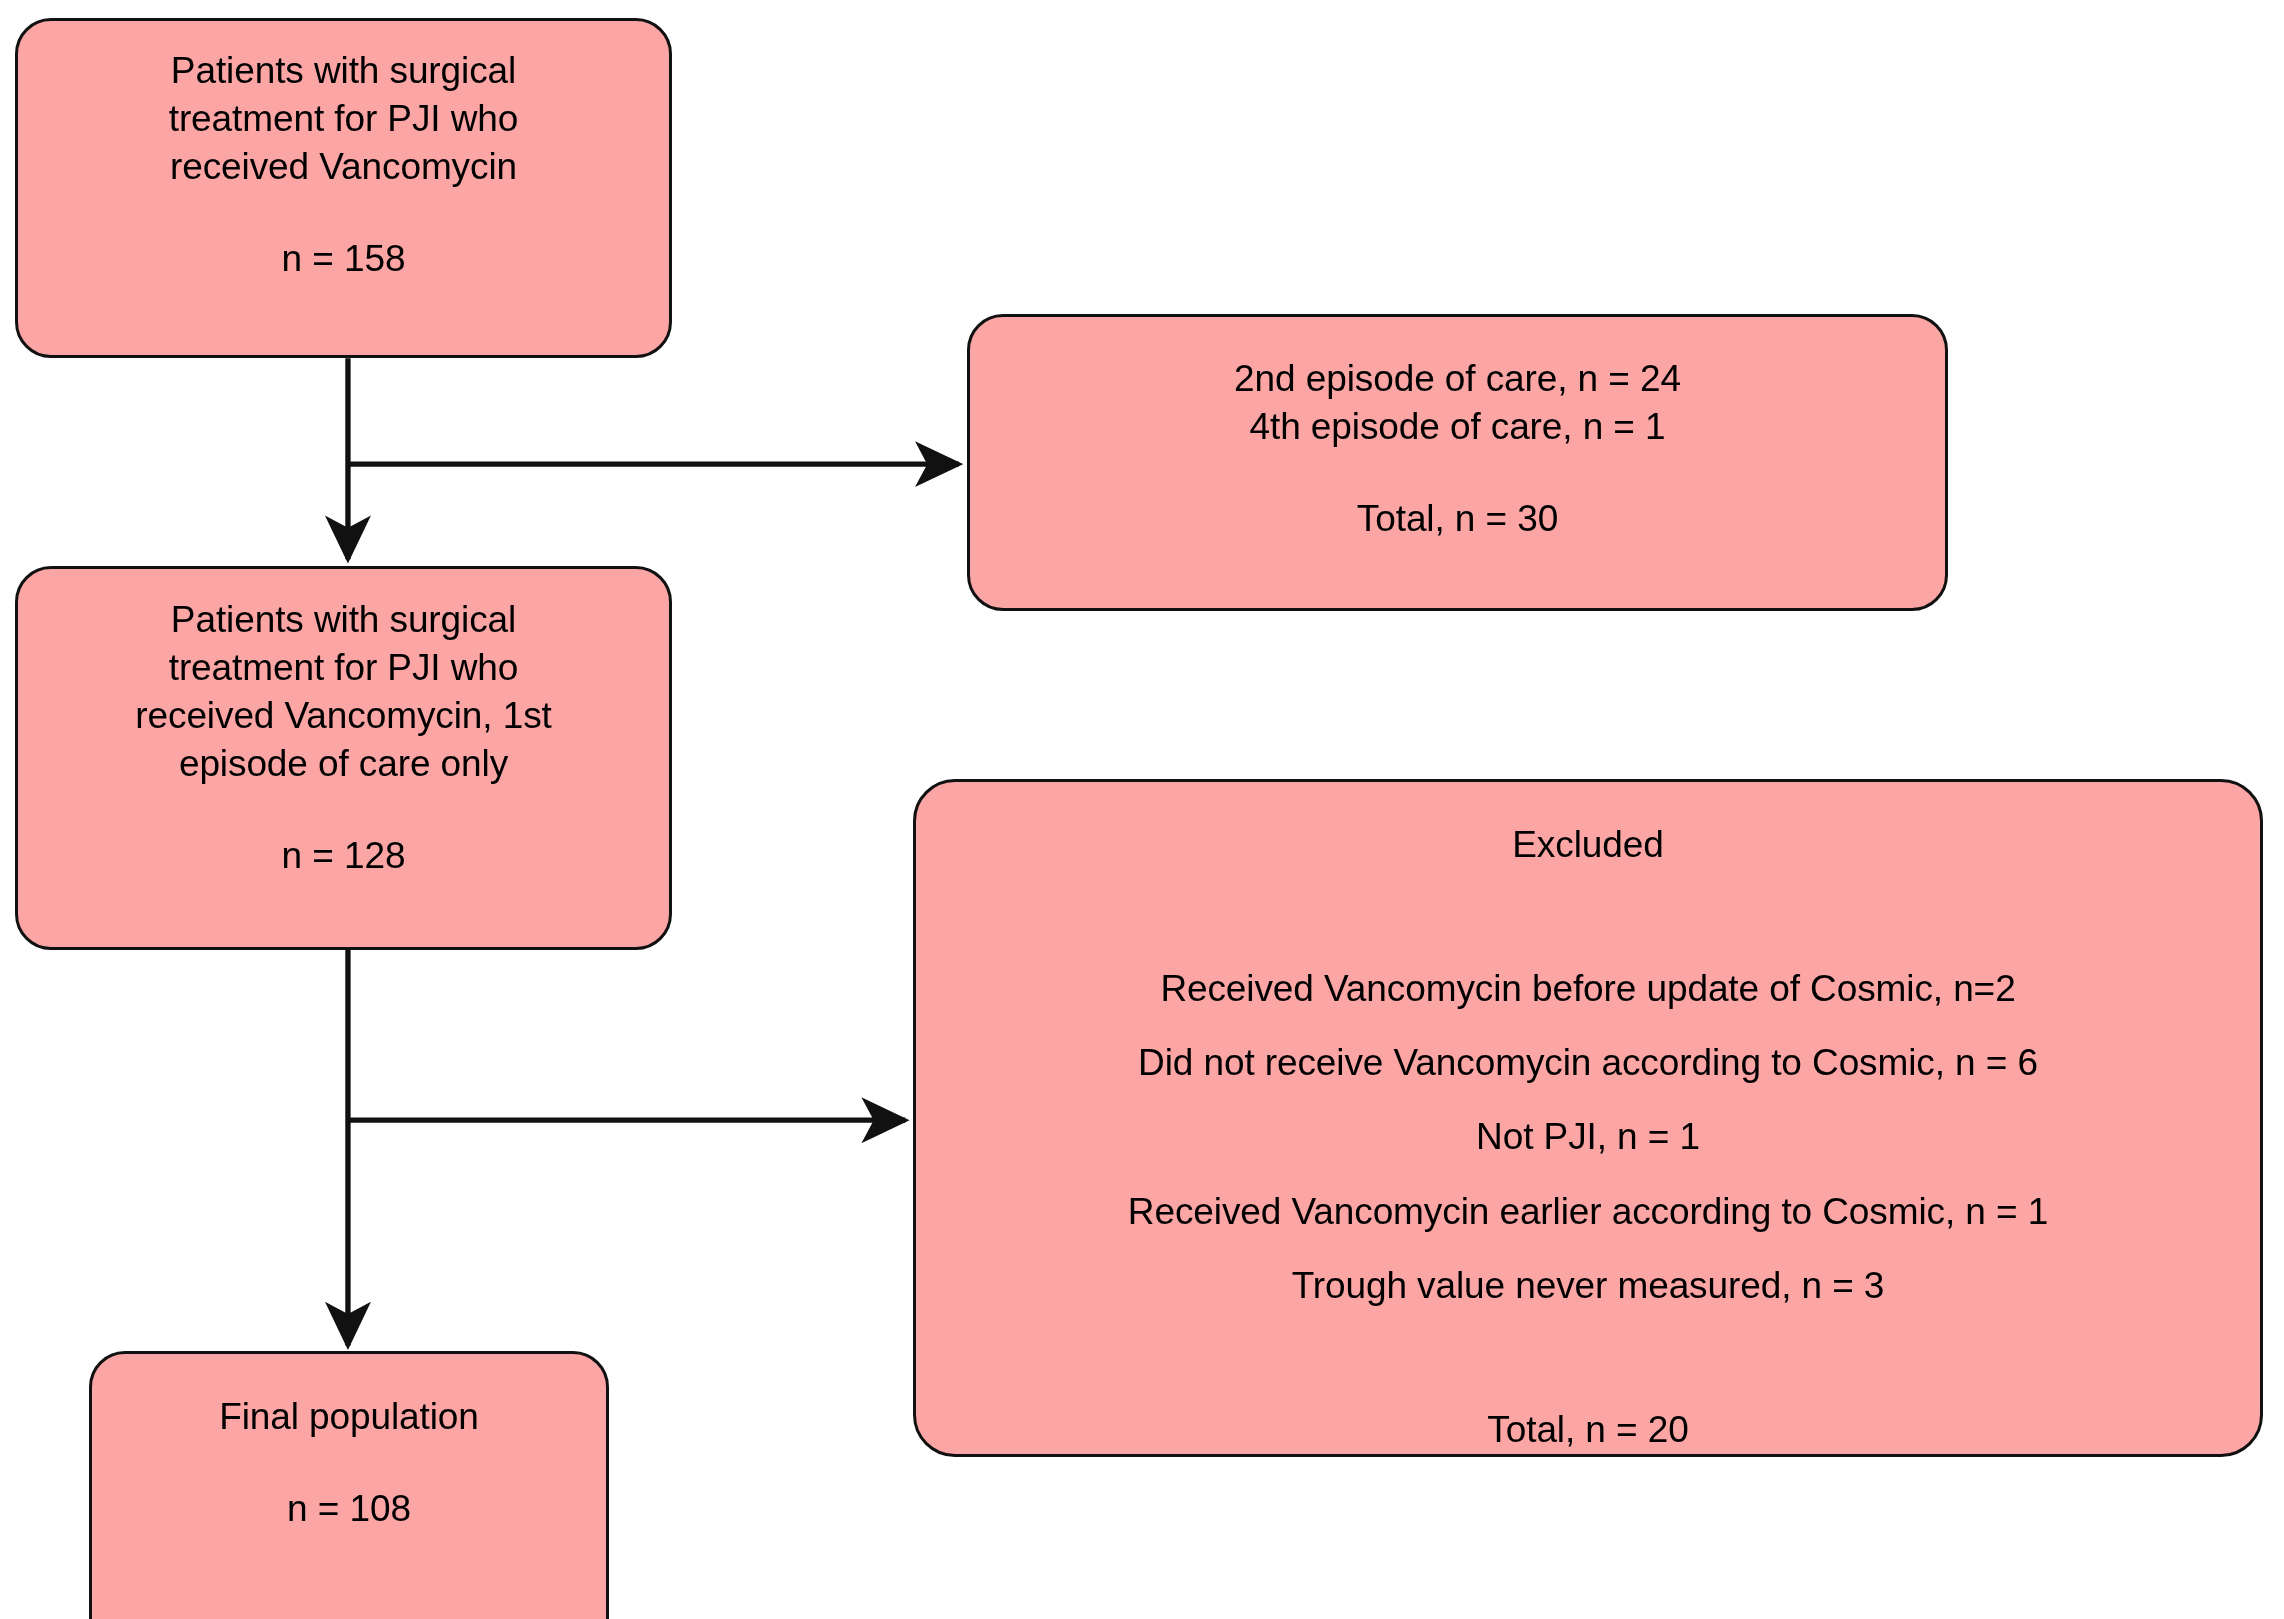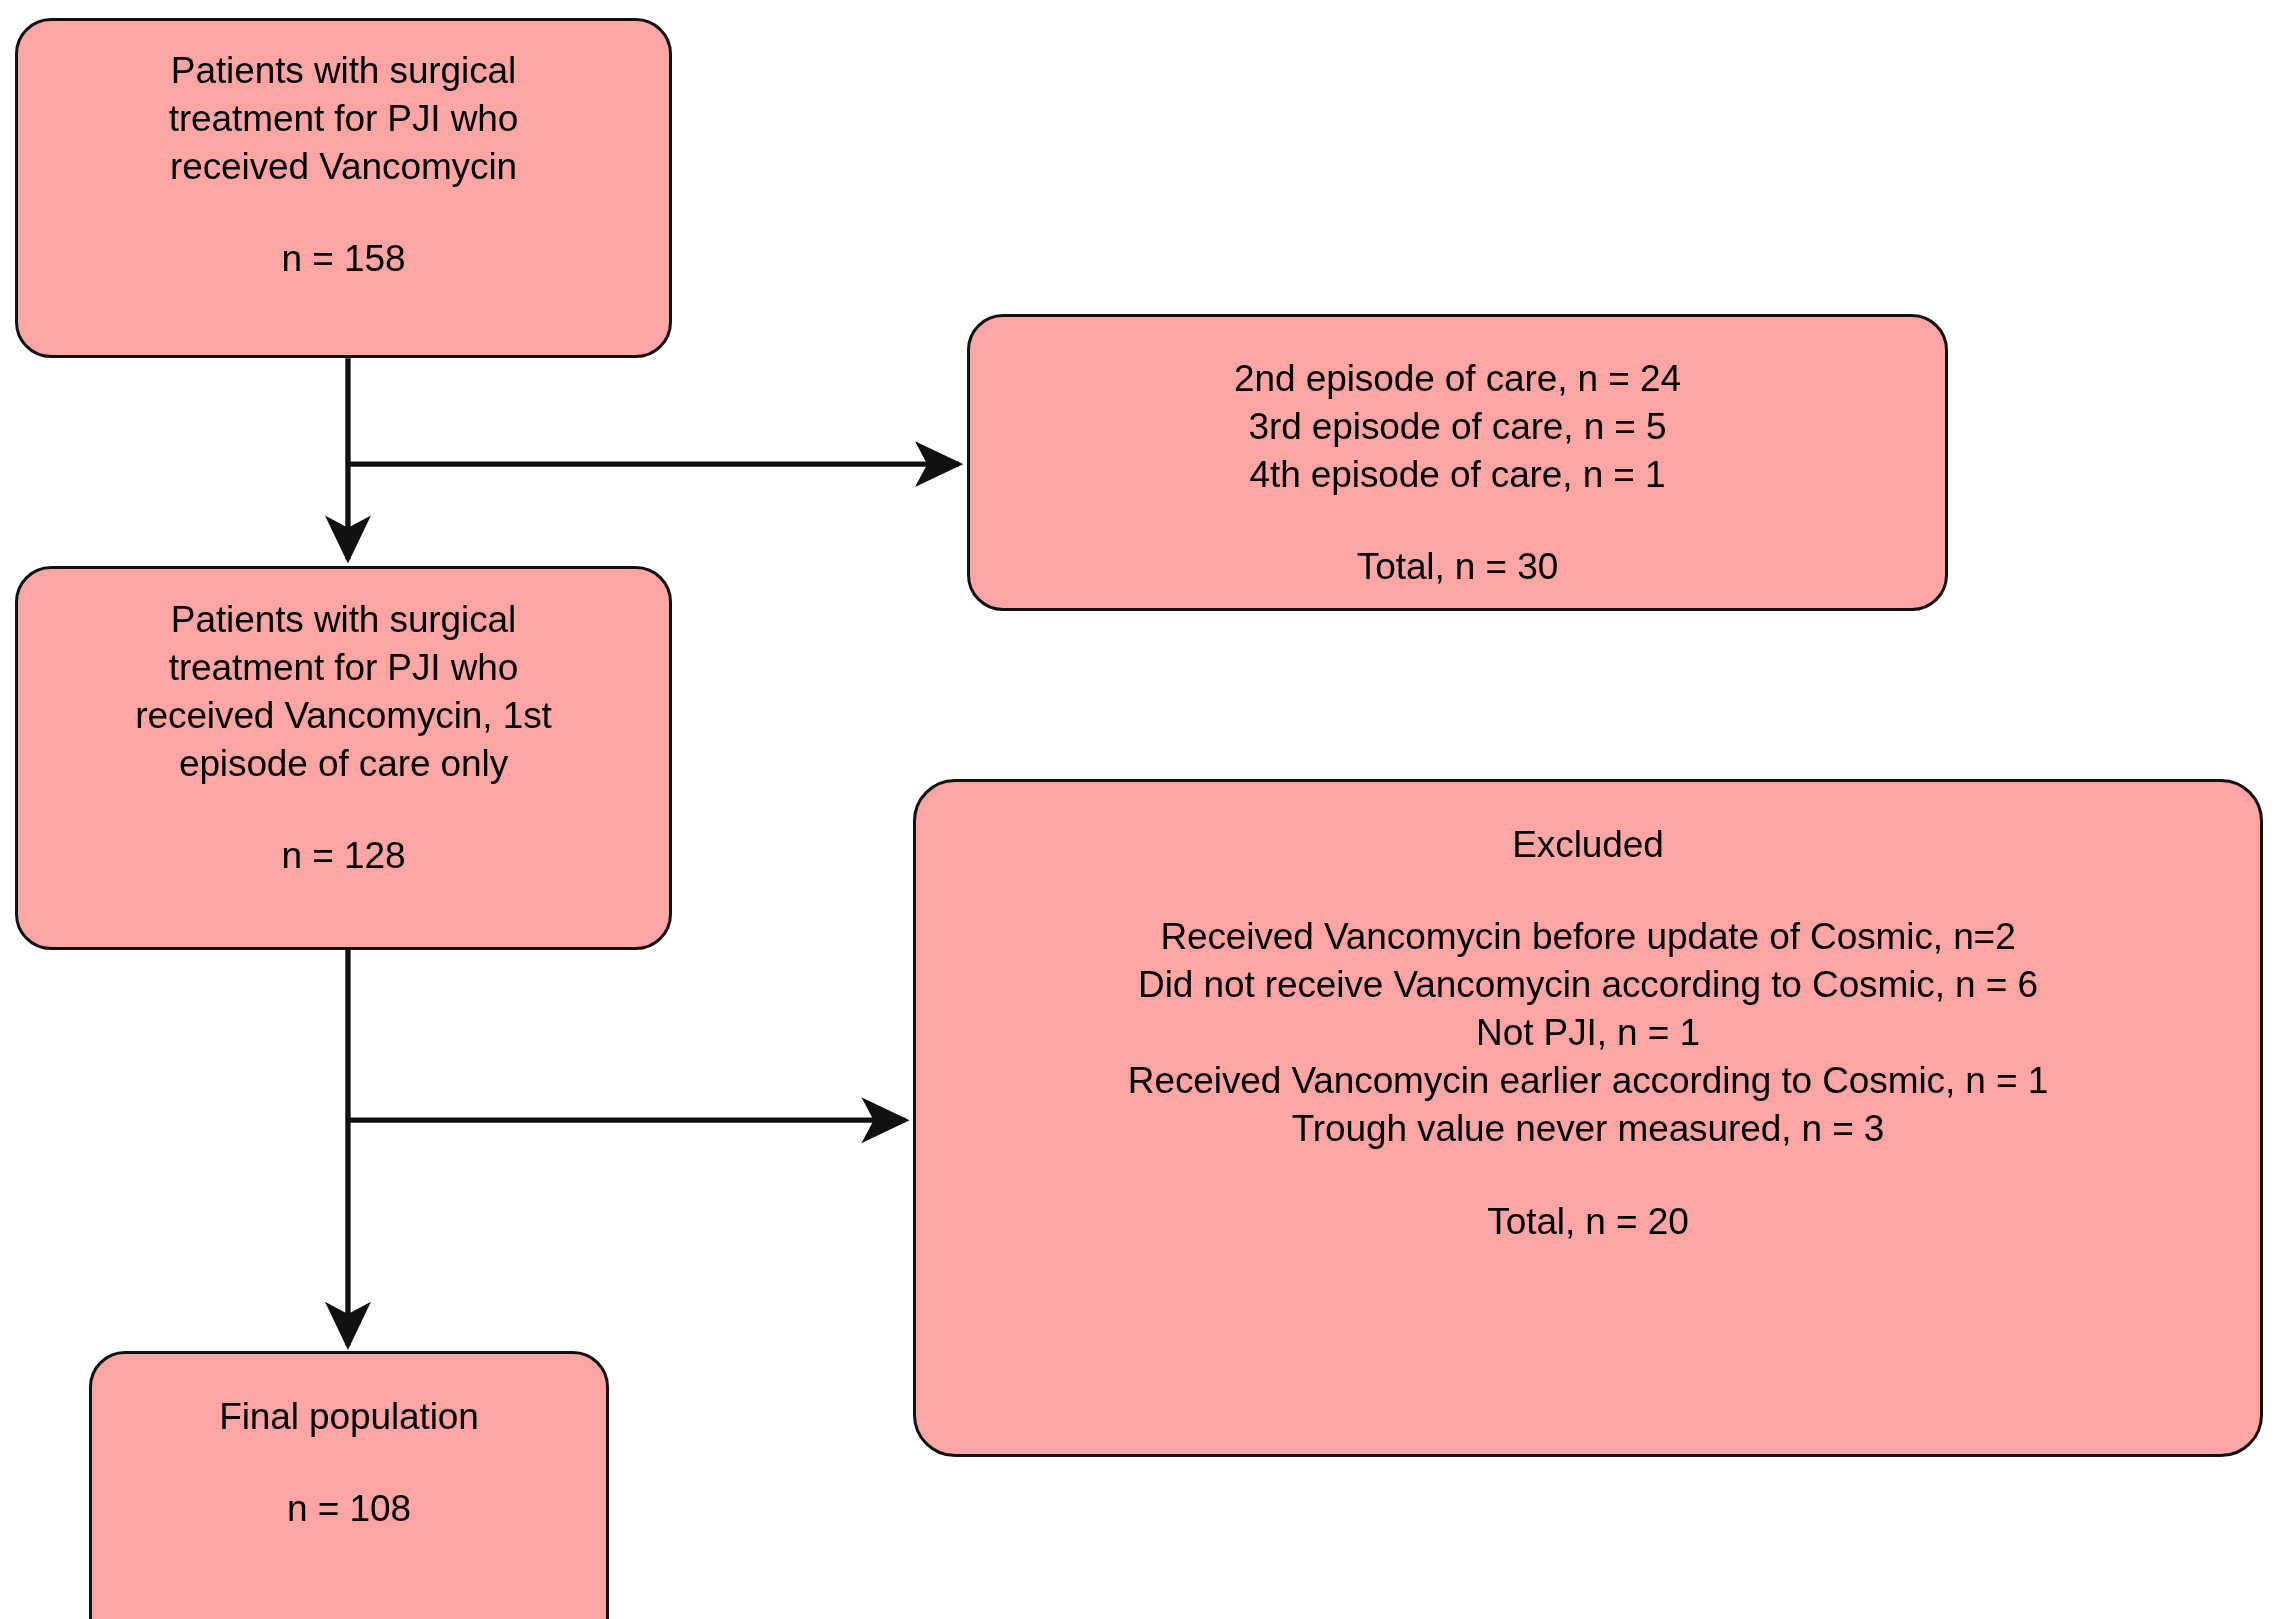--- a/index.html
+++ b/index.html
@@ -63,20 +63,21 @@
     left: 15px; top: 566px;
     width: 657px; height: 384px;
     padding-top: 27px;
   }
   
   #node-excluded {
     left: 913px; top: 779px;
     width: 1350px; height: 678px;
     padding-top: 39px;
     border-radius: 42px;
+    justify-content: space-between;
   }
   
   #node-final {
     left: 89px; top: 1351px;
     width: 520px; height: 333px;
     padding-top: 39px;
   }
 </style>
 </head>
 <body>
@@ -102,21 +103,20 @@
   <div class="node" id="node-source">
     <div class="node-line">Patients with surgical</div>
     <div class="node-line">treatment for PJI who</div>
     <div class="node-line">received Vancomycin</div>
     <div class="spacer-md"></div>
     <div class="node-line">n = 158</div>
   </div>
 
   <div class="node" id="node-episodes">
     <div class="node-line">2nd episode of care, n = 24</div>
-    <div class="node-line">3rd episode of care, n = 5</div>
     <div class="node-line">4th episode of care, n = 1</div>
     <div class="spacer-md"></div>
     <div class="node-line">Total, n = 30</div>
   </div>
 
   <div class="node" id="node-cohort">
     <div class="node-line">Patients with surgical</div>
     <div class="node-line">treatment for PJI who</div>
     <div class="node-line">received Vancomycin, 1st</div>
     <div class="node-line">episode of care only</div>

